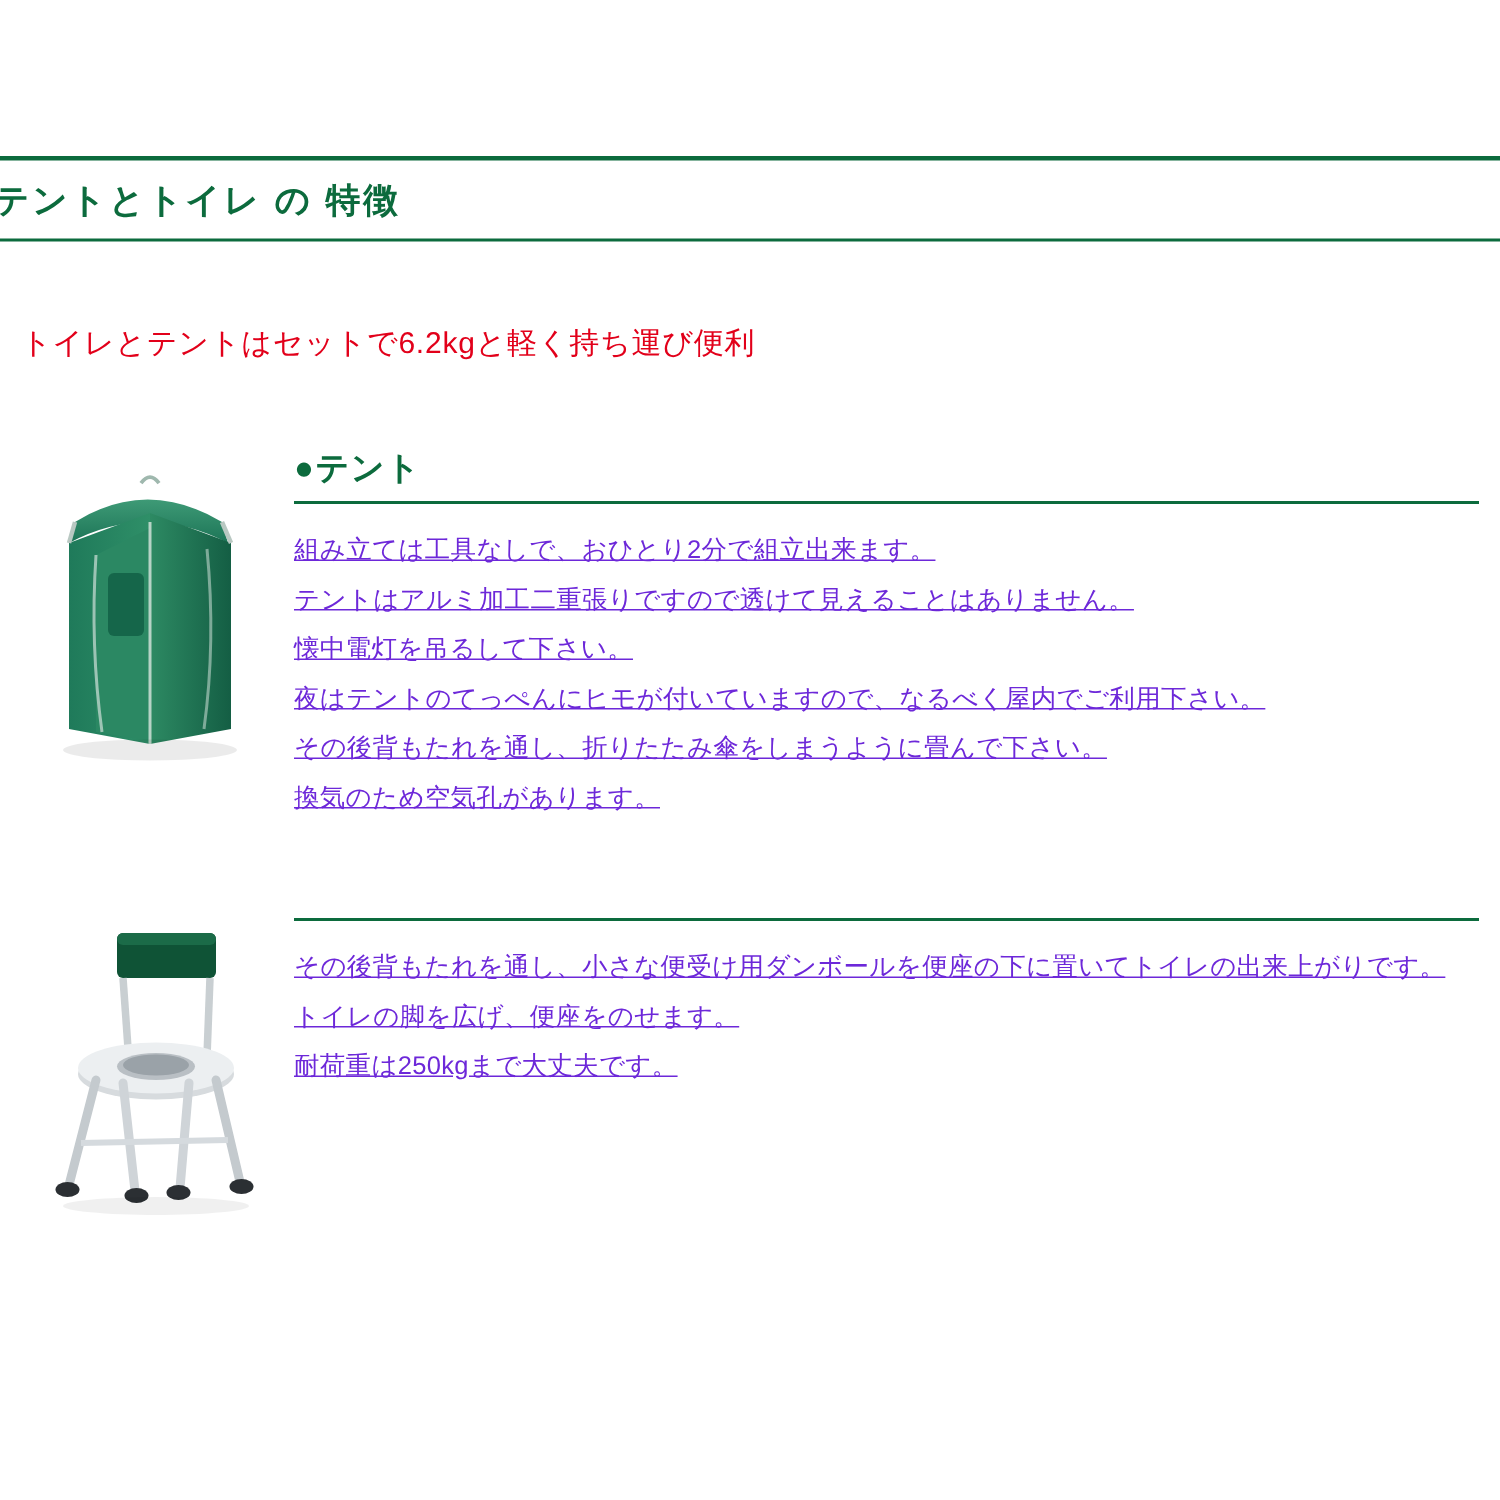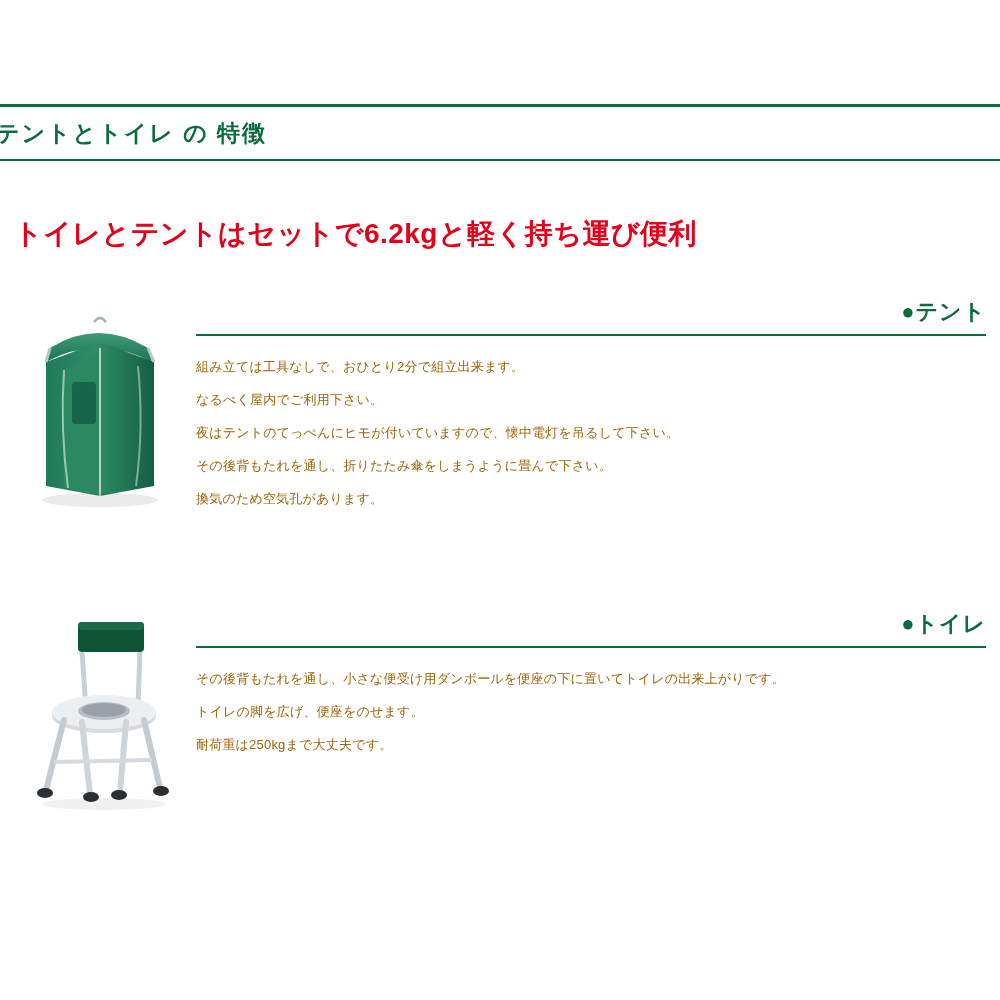--- a/index.html
+++ b/index.html
@@ -55,22 +55,22 @@
     letter-spacing: 2px;
     color: #0c6b3d;
     white-space: nowrap;
   }
 
   
   .headline {
     position: absolute;
     left: 14px;
     top: 215px;
-    font-size: 28px;
-    font-weight: 700;
+    font-size: 20px;
+    font-weight: 400;
     color: #e2001a;
     letter-spacing: 0.5px;
     white-space: nowrap;
   }
 
   
   .block {
     position: absolute;
     left: 0;
     width: 1000px;
@@ -95,33 +95,33 @@
   }
 
   .sub-title {
     font-size: 22px;
     font-weight: 700;
     color: #0c6b3d;
     letter-spacing: 1px;
     line-height: 1.1;
     padding-bottom: 10px;
     white-space: nowrap;
-    text-align: right;
   }
   .sub-rule {
     width: 790px;
     height: 2px;
     background: #0c6b3d;
     margin-bottom: 14px;
   }
   .lines {
-    font-size: 13px;
+    font-size: 17px;
     line-height: 33px;
-    color: #a16207;
+    color: #6d28d9;
     letter-spacing: 0.2px;
+    text-decoration: underline;
   }
   .lines .line {
     white-space: nowrap;
   }
 
   
   .illus { display: block; }
 </style>
 </head>
 <body>
@@ -176,22 +176,23 @@
         <path d="M30 48 L26 62" stroke="#b9c8c2" stroke-width="3" fill="none"></path>
         <path d="M128 48 L134 62" stroke="#b9c8c2" stroke-width="3" fill="none"></path>
       </svg>
     </div>
 
     <div class="content">
       <div class="sub-title">●テント</div>
       <div class="sub-rule"></div>
       <div class="lines">
         <div class="line">組み立ては工具なしで、おひとり2分で組立出来ます。</div>
-        <div class="line">なるべく屋内でご利用下さい。</div>
-        <div class="line">夜はテントのてっぺんにヒモが付いていますので、懐中電灯を吊るして下さい。</div>
+        <div class="line">テントはアルミ加工二重張りですので透けて見えることはありません。</div>
+        <div class="line">懐中電灯を吊るして下さい。</div>
+        <div class="line">夜はテントのてっぺんにヒモが付いていますので、なるべく屋内でご利用下さい。</div>
         <div class="line">その後背もたれを通し、折りたたみ傘をしまうように畳んで下さい。</div>
         <div class="line">換気のため空気孔があります。</div>
       </div>
     </div>
   </div>
 
   <div class="block toilet">
 
     <div class="figure">
       <svg class="illus" width="160" height="200" viewBox="0 0 160 200" xmlns="http://www.w3.org/2000/svg" aria-hidden="true">
@@ -218,21 +219,20 @@
         <ellipse cx="25" cy="181" rx="8" ry="5" fill="#2b2f33"></ellipse>
         <ellipse cx="141" cy="179" rx="8" ry="5" fill="#2b2f33"></ellipse>
         <ellipse cx="71" cy="185" rx="8" ry="5" fill="#2b2f33"></ellipse>
         <ellipse cx="99" cy="183" rx="8" ry="5" fill="#2b2f33"></ellipse>
 
         <ellipse cx="84" cy="192" rx="62" ry="6" fill="#000000" opacity="0.06"></ellipse>
       </svg>
     </div>
 
     <div class="content">
-      <div class="sub-title">●トイレ</div>
       <div class="sub-rule"></div>
       <div class="lines">
         <div class="line">その後背もたれを通し、小さな便受け用ダンボールを便座の下に置いてトイレの出来上がりです。</div>
         <div class="line">トイレの脚を広げ、便座をのせます。</div>
         <div class="line">耐荷重は250kgまで大丈夫です。</div>
       </div>
     </div>
   </div>
 
 </div>

